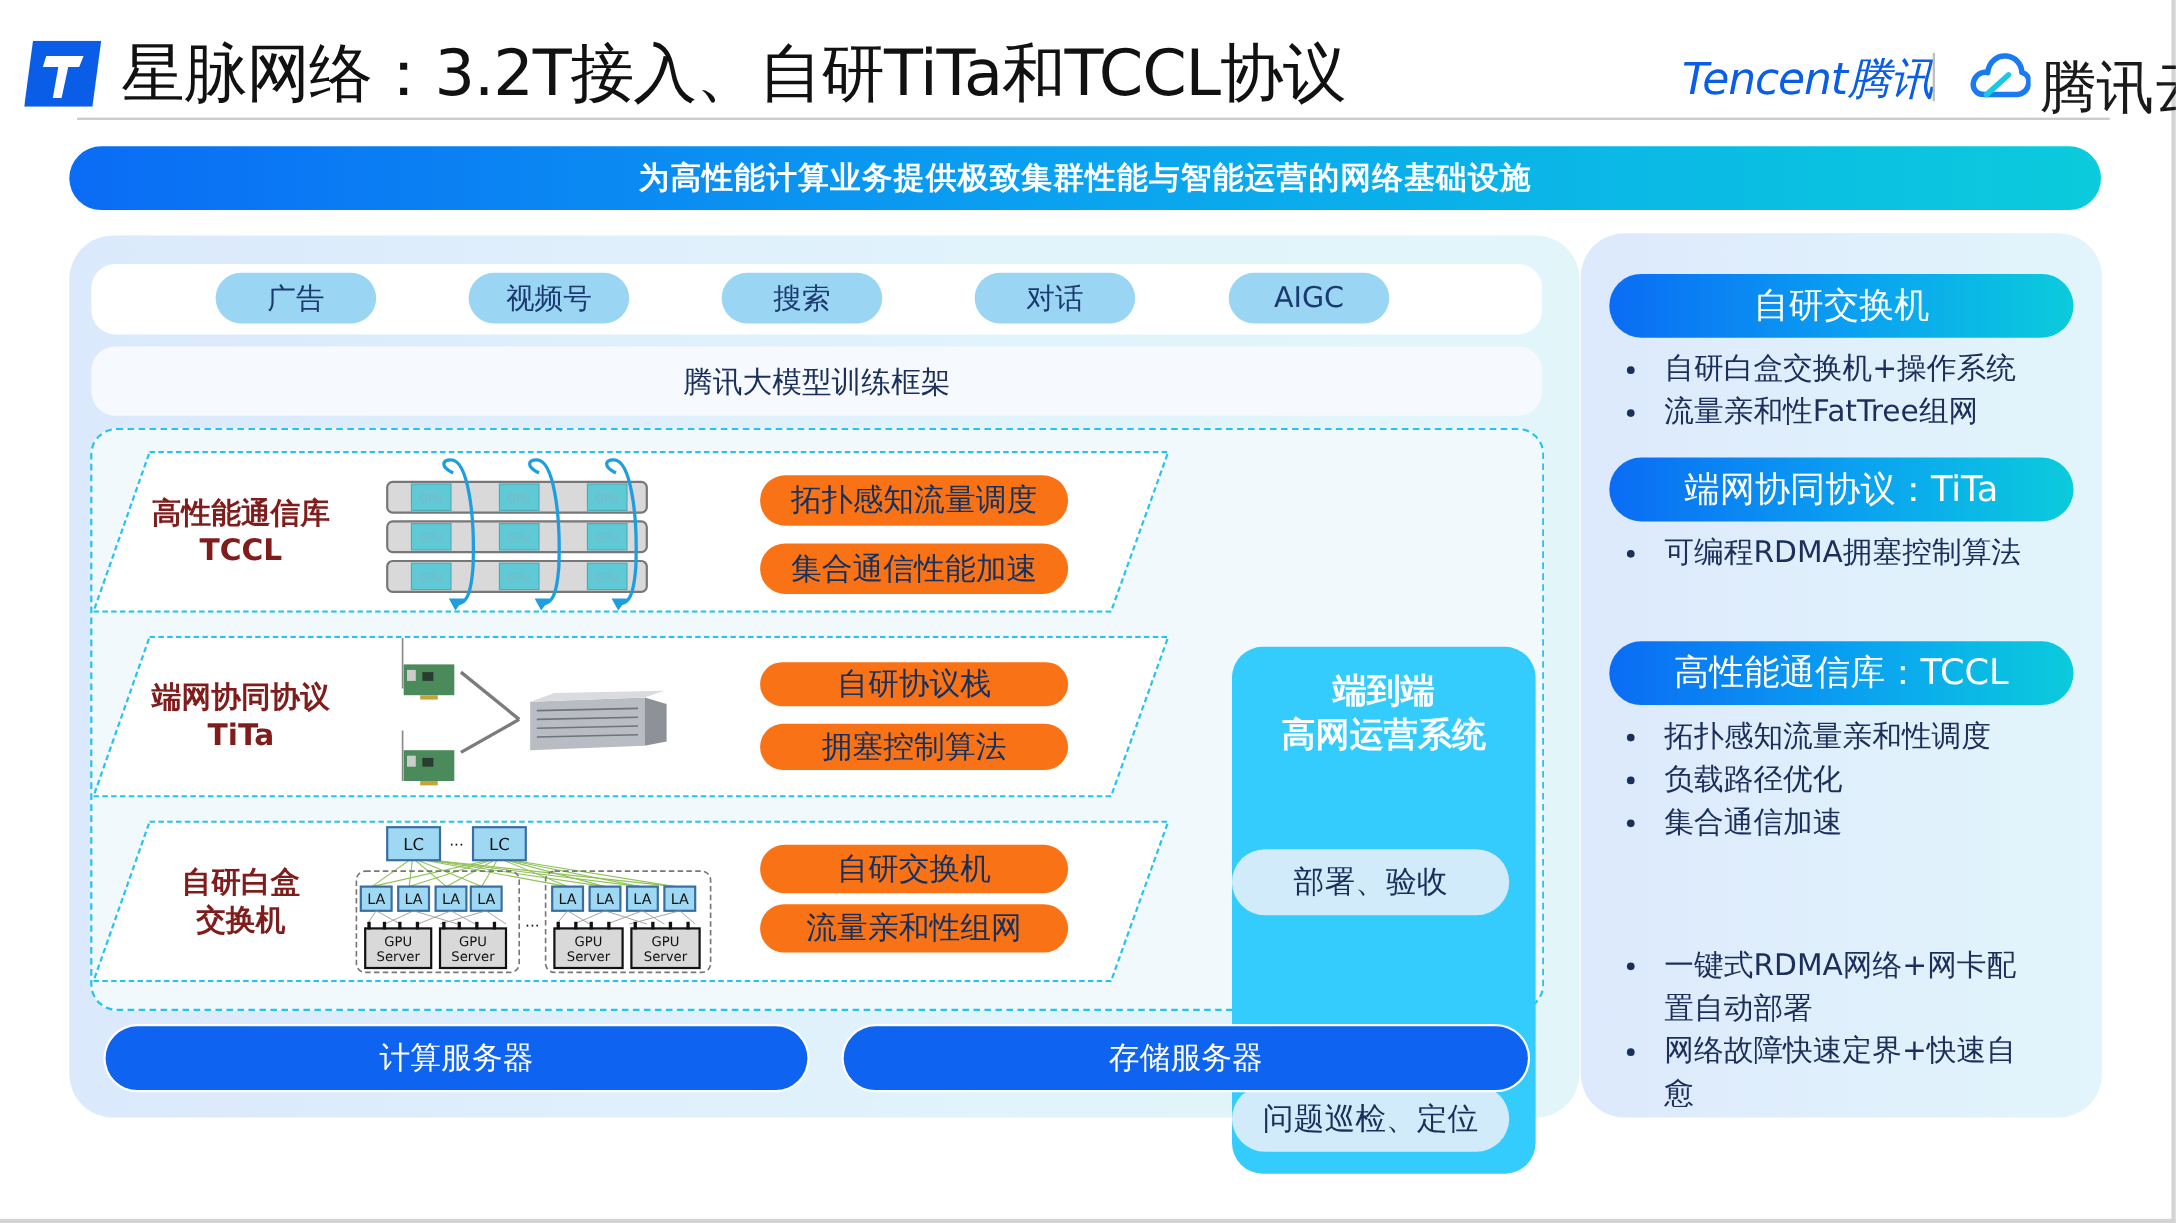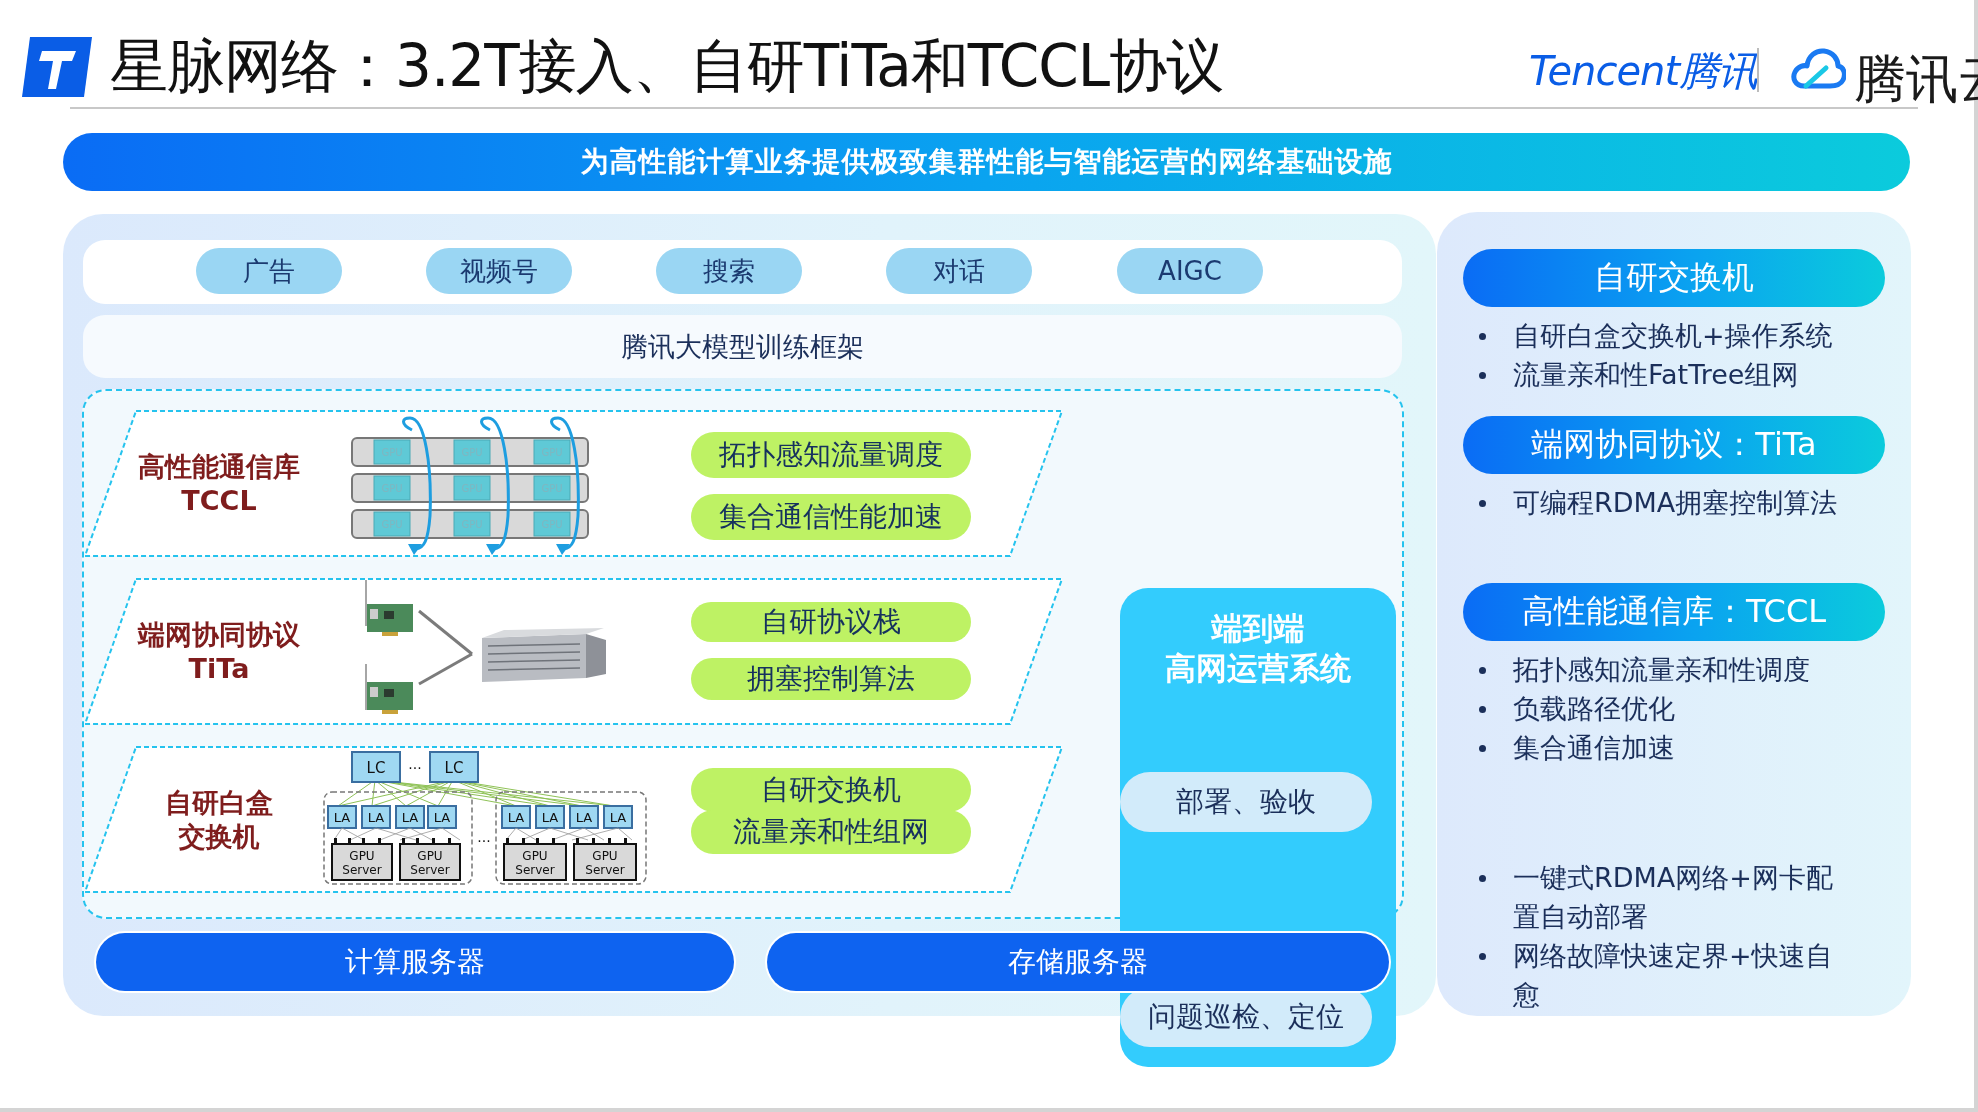--- a/index.html
+++ b/index.html
@@ -24,21 +24,21 @@
   .lpanel{left:63px;top:214px;width:1361px;height:802px;border-radius:40px;background:linear-gradient(90deg,#dbe9fc 0%,#e1f3fb 60%,#e2f6fa 100%);padding-left:12px;}
   .strip{position:absolute;background:#fff;border-radius:22px;}
   .apps{left:20px;top:26px;width:1319px;height:64px;}
   .pill-app{position:absolute;top:8px;width:146px;height:46px;border-radius:23px;background:#9ad6f3;color:#1b3a70;font-size:26px;display:flex;align-items:center;justify-content:center;}
   .framework{left:20px;top:101px;width:1319px;height:63px;background:#f6fafe;display:flex;align-items:center;justify-content:center;font-size:27px;color:#1b2f5a;}
   .dash-outer{position:absolute;left:19px;top:175px;width:1318px;height:526px;border:2px dashed #25c3ee;border-radius:24px;background:#f2f9fd;}
 
   .row{position:absolute;left:0;width:980px;height:147px;}
   .row svg.para{position:absolute;left:0;top:0;}
   .row-label{position:absolute;width:190px;text-align:center;font-size:27px;font-weight:bold;color:#7f1d1d;line-height:34px;}
-  .pill-feat{position:absolute;width:280px;height:46px;border-radius:23px;background:#bef264;color:#16315e;font-size:28px;display:flex;align-items:center;justify-content:center;}
+  .pill-feat{position:absolute;width:280px;height:46px;border-radius:23px;background:#f97316;color:#16315e;font-size:28px;display:flex;align-items:center;justify-content:center;}
 
   .e2e{position:absolute;left:1036px;top:197px;width:276px;height:479px;border-radius:28px;background:#33ccfd;}
   .e2e-title{position:absolute;left:0;top:20px;width:276px;text-align:center;color:#fff;font-size:31px;font-weight:bold;line-height:40px;}
   .e2e-pill{position:absolute;left:0;width:252px;height:60px;border-radius:30px;background:#d2ebfa;color:#1b2f5a;font-size:28px;display:flex;align-items:center;justify-content:center;margin-top:42px;}
 
   .btn-srv{position:absolute;top:719px;height:58px;border-radius:29px;background:#0e63f0;color:#fff;font-size:28px;display:flex;align-items:center;justify-content:center;box-shadow:0 0 0 2px #ffffff;}
 
   
   .rpanel{left:1437px;top:212px;width:474px;height:804px;border-radius:40px;background:linear-gradient(90deg,#dde9fc 0%,#e2f5fb 100%);}
   .rhead{position:absolute;left:26px;width:422px;height:58px;border-radius:29px;background:linear-gradient(90deg,#0a6cf5 0%,#0aa3f0 55%,#0bcbdc 100%);color:#fff;font-size:32px;display:flex;align-items:center;justify-content:center;}
@@ -279,21 +279,21 @@
           <text x="110" y="112">GPU</text>
             <text x="110" y="126">Server</text>
           <text x="215" y="112">GPU</text>
             <text x="215" y="126">Server</text>
           <text x="285" y="112">GPU</text>
             <text x="285" y="126">Server</text>
         </g>
         <text x="164" y="98" font-size="14" text-anchor="middle" fill="#111">···</text>
       </svg>
       <div class="pill-feat" style="left:607px;top:22px;height:44px;">自研交换机</div>
-      <div class="pill-feat" style="left:607px;top:64px;height:44px;">流量亲和性组网</div>
+      <div class="pill-feat" style="left:607px;top:76px;height:44px;">流量亲和性组网</div>
     </div>
 
     <div class="e2e">
       <div class="e2e-title">
         <div>端到端</div>
         <div>高网运营系统</div>
       </div>
       <div class="e2e-pill" style="top:142px;">部署、验收</div>
       <div class="e2e-pill" style="top:357px;">问题巡检、定位</div>
     </div>

